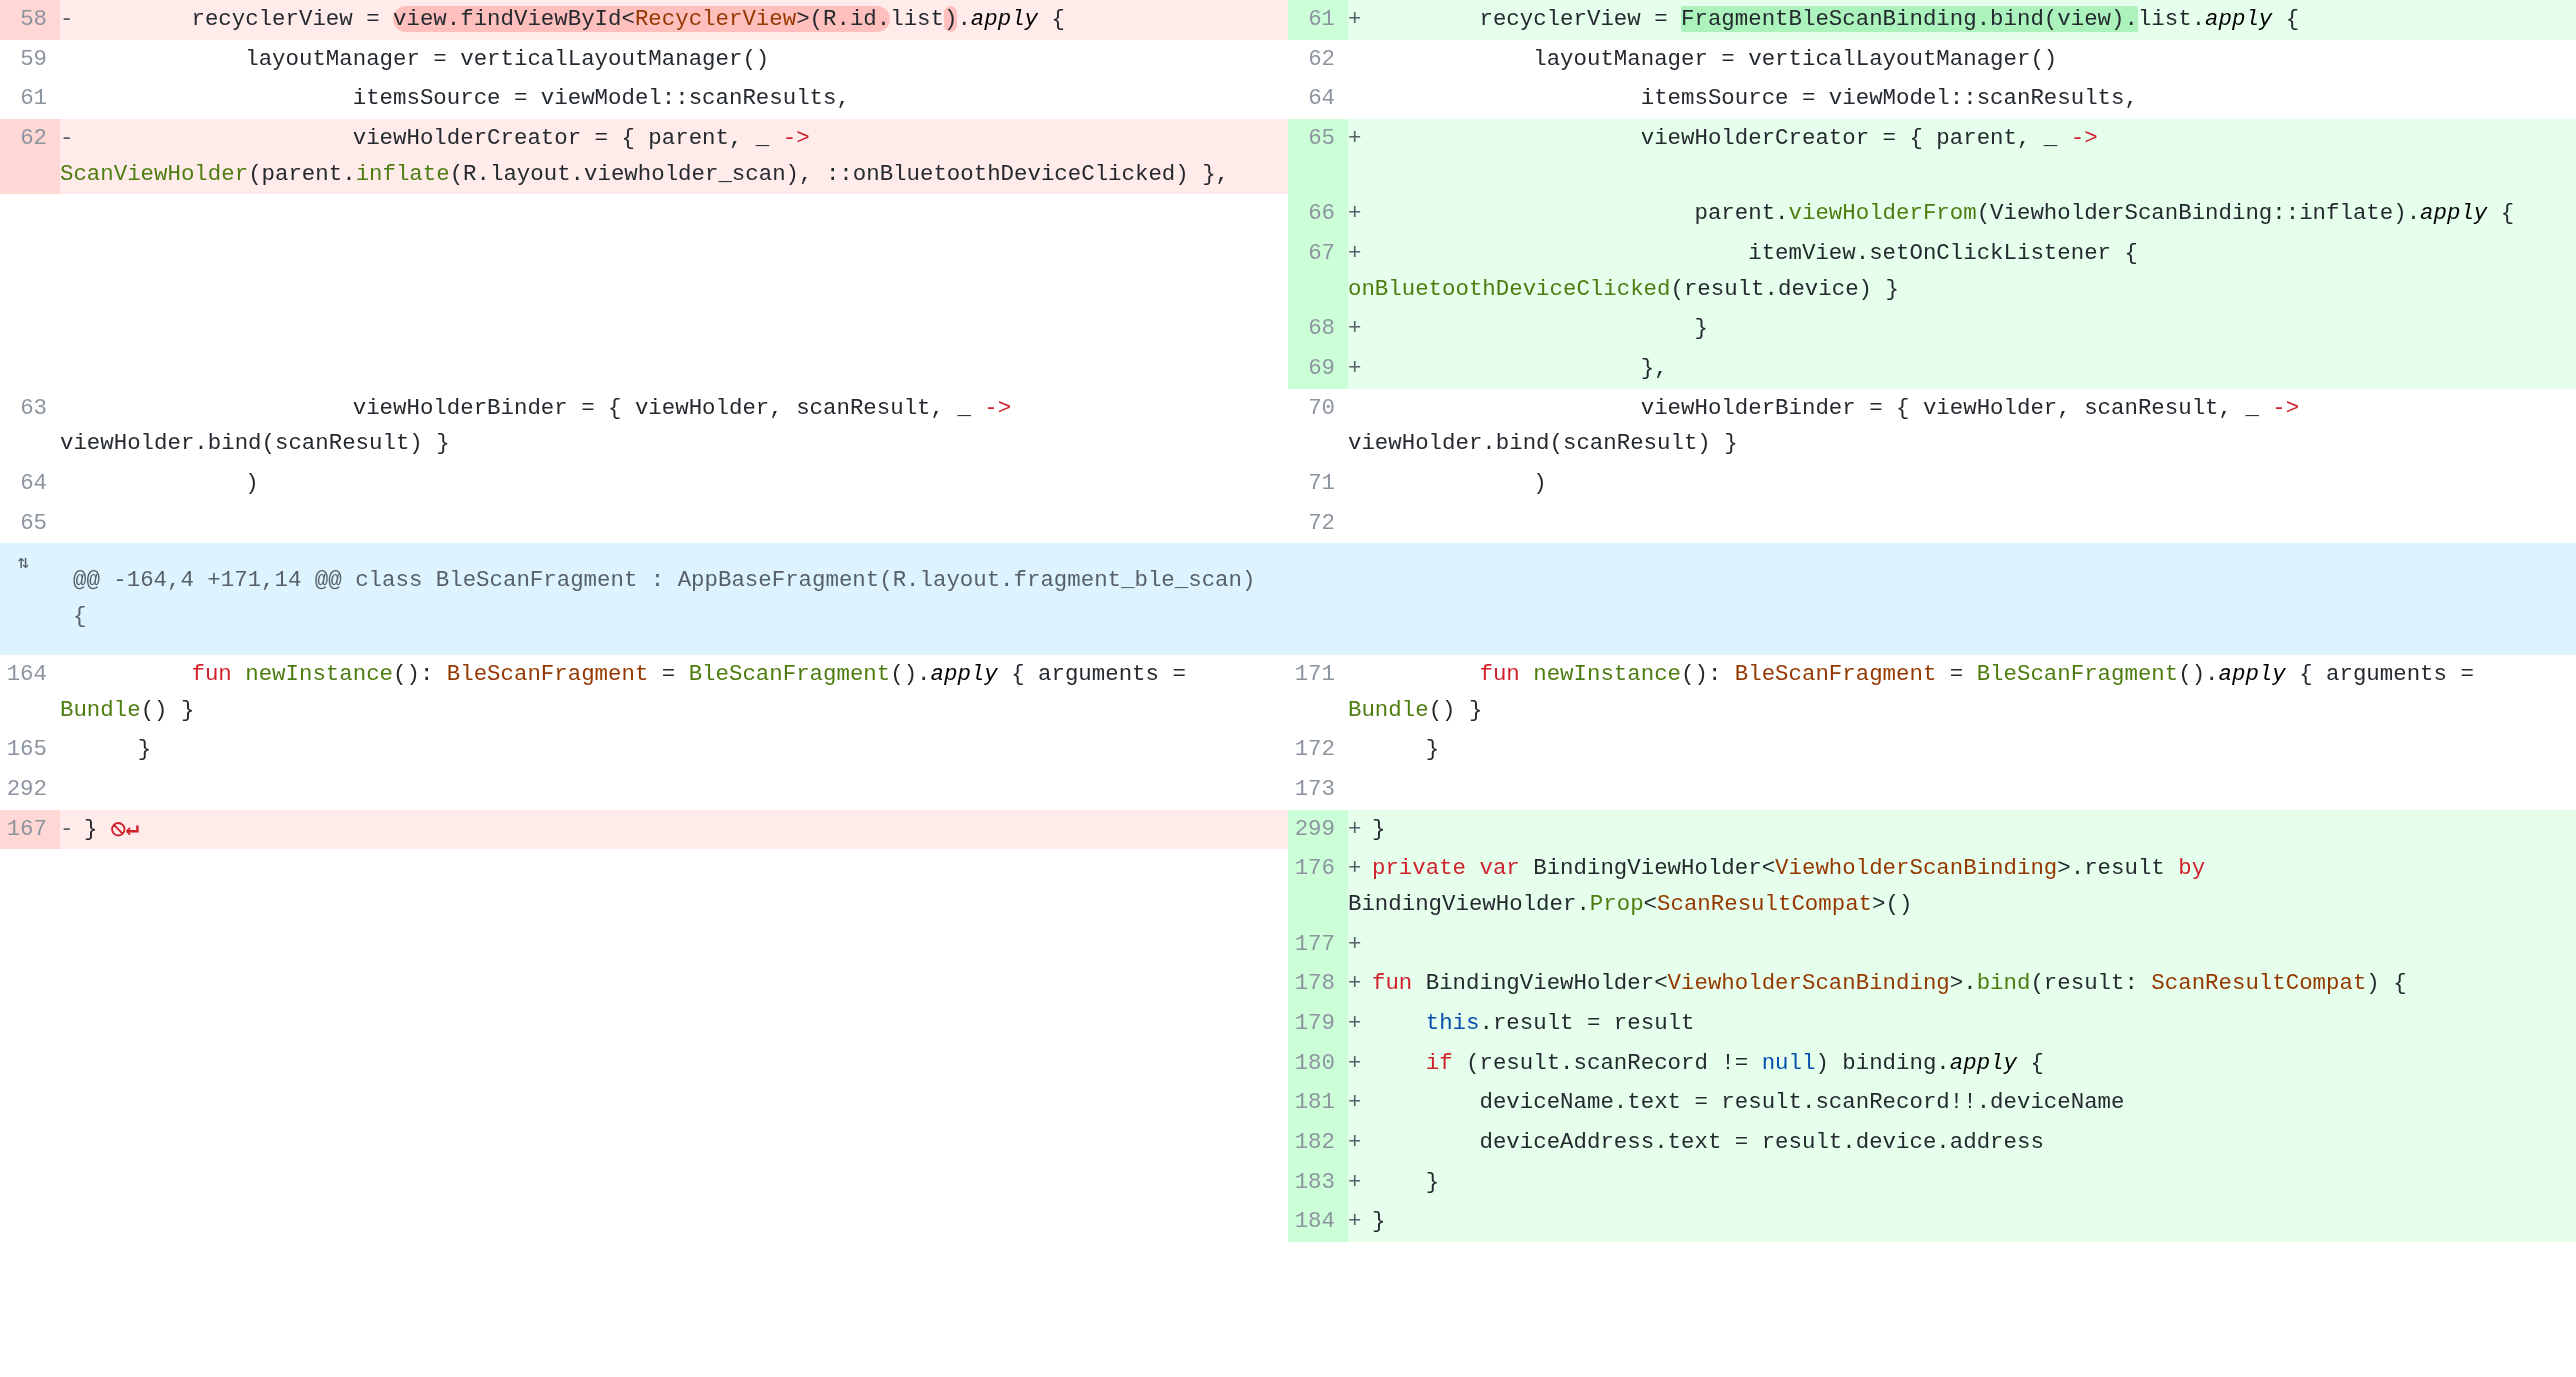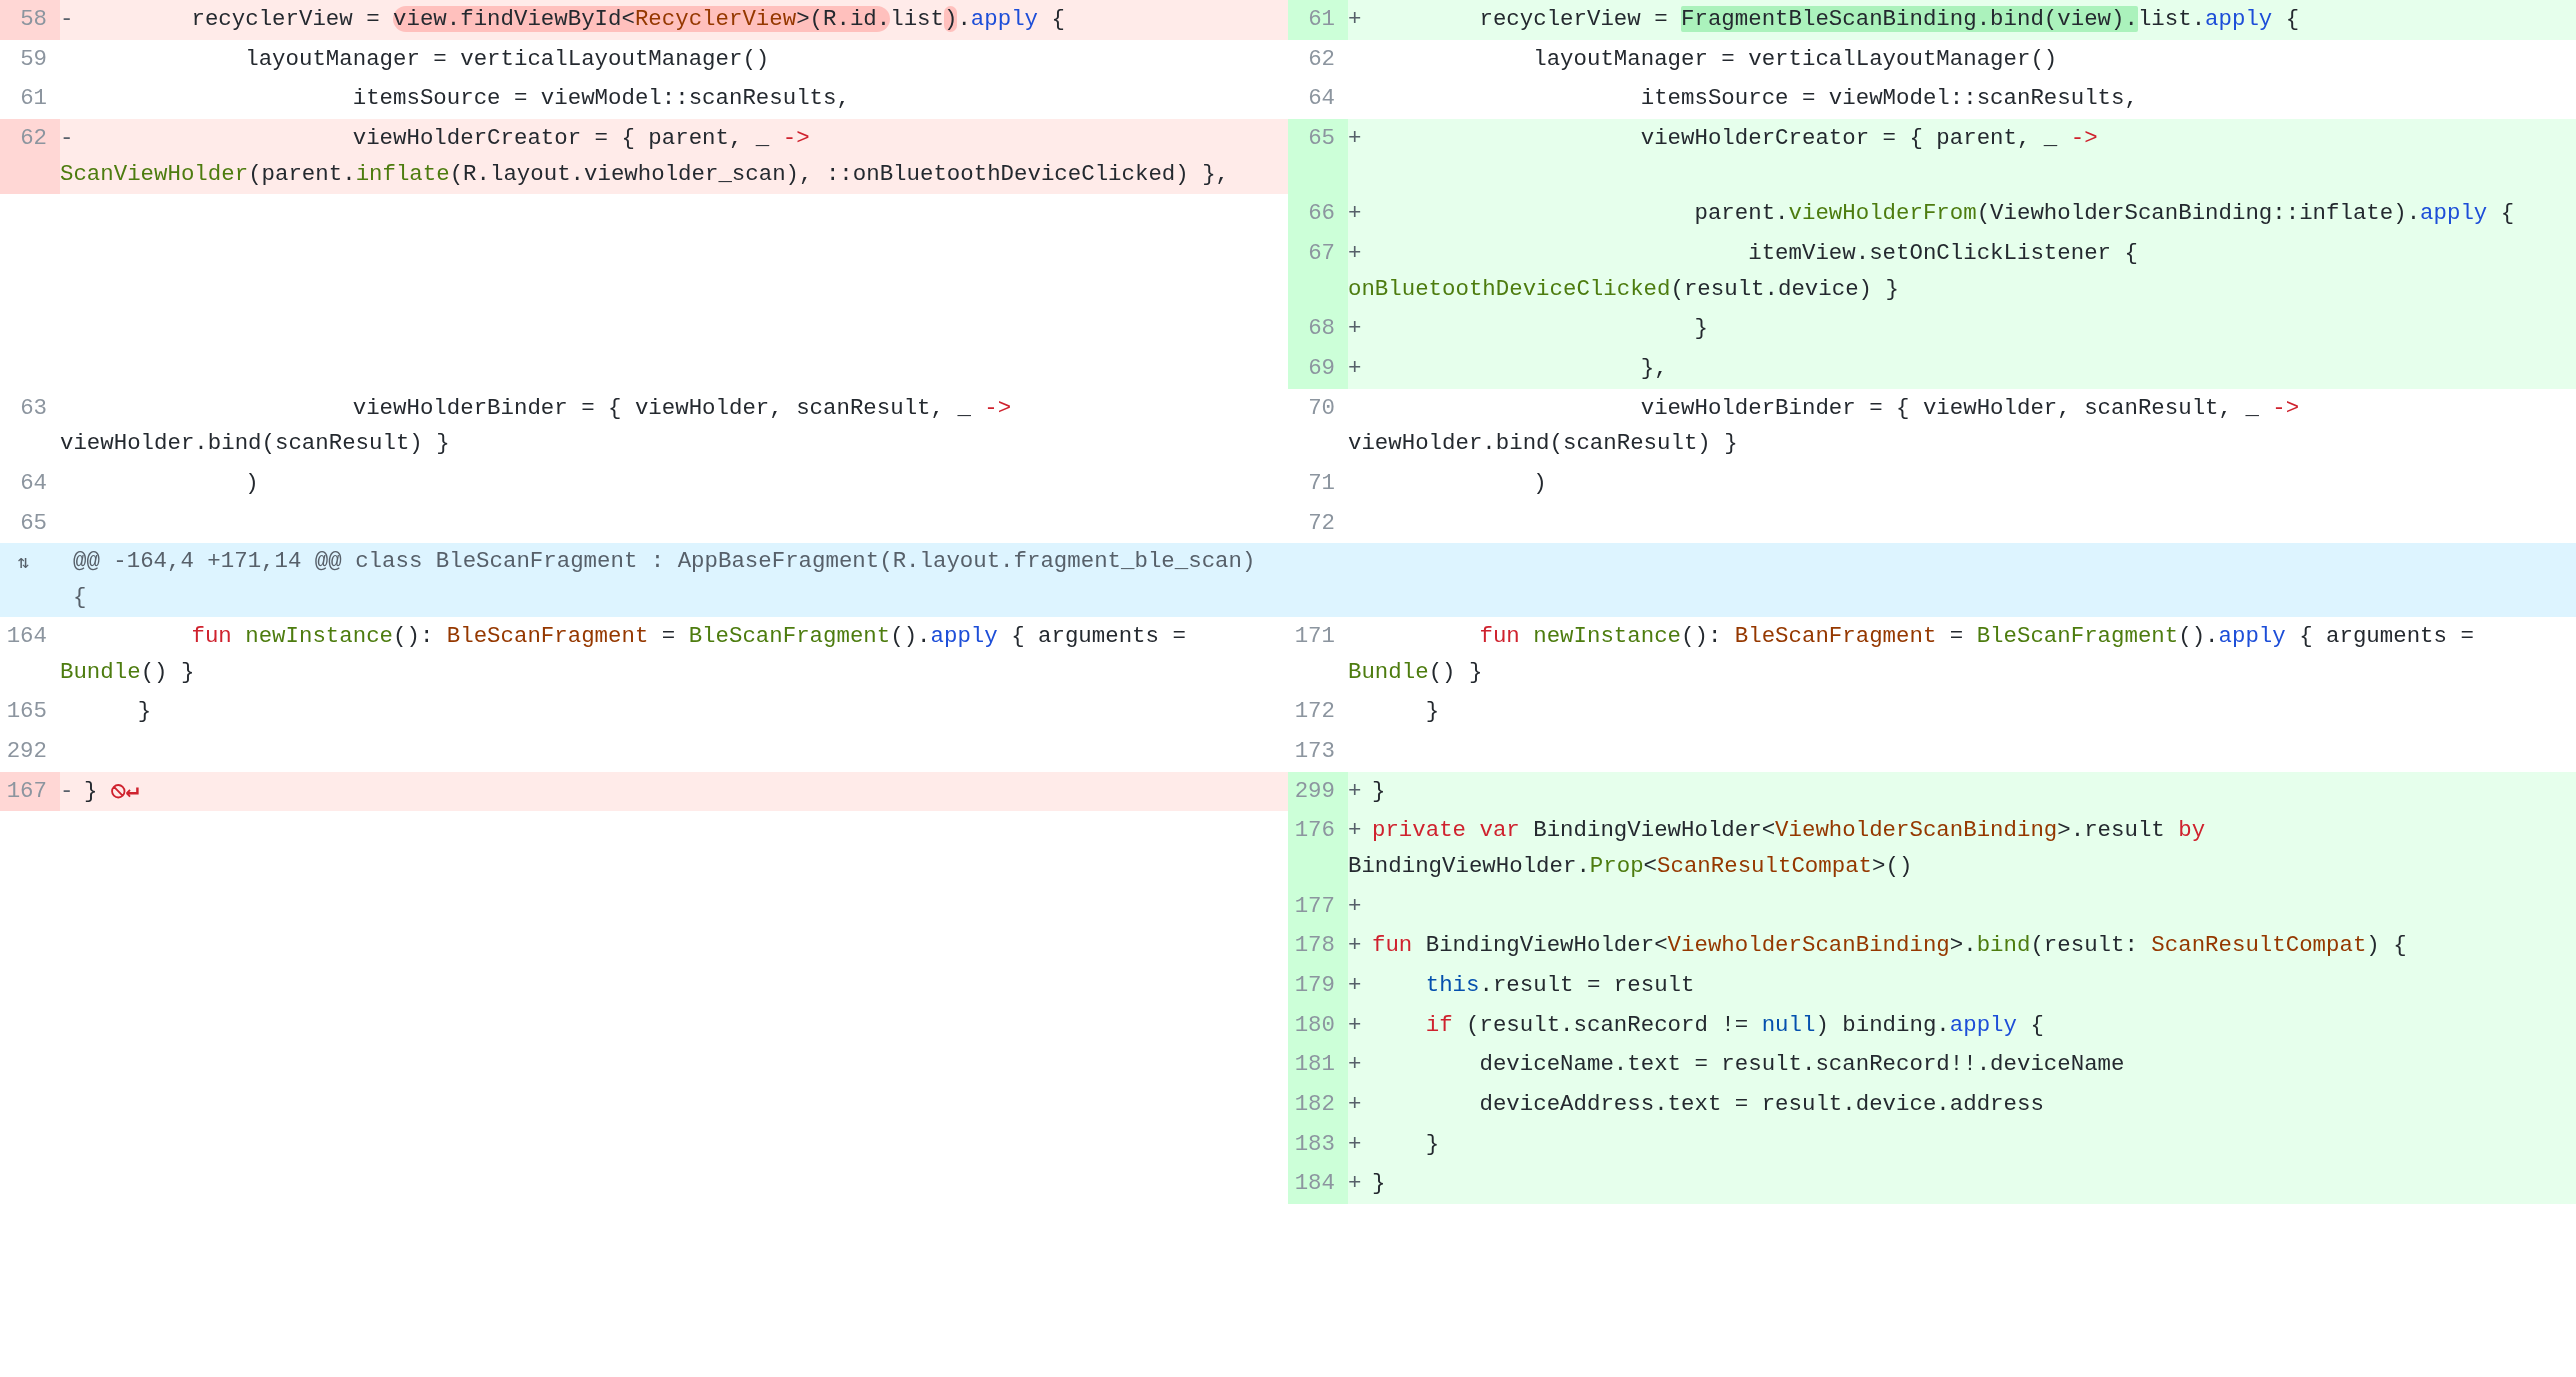--- a/index.html
+++ b/index.html
@@ -36,21 +36,21 @@
   .bg-add-lno { background: #ccffd8; }
   .bg-add-code { background: #e6ffec; }
   .bg-hunk { background: #ddf4ff; color: #57606a; }
   .bg-hunk-lno { background: #ddf4ff; }
   
   .hl-del { background: #ffc0bd; border-radius: 13px; }
   .hl-add { background: #abf2bc; border-radius: 1.9px; }
   
   .c-kw { color: #cf222e; }
   .c-fn { color: #4d7c0f; }
-  .c-id { color: #1d4ed8; }
+  .c-id { color: #000000; font-style: italic; }
   .c-type { color: #953800; }
   .c-this { color: #0550ae; }
   .c-nl { color: #cf222e; font-weight: bold; }
   .expand-icon {
     display: inline-block;
     width: 100%;
     text-align: center;
     color: #57606a;
     font-size: 18.7px;
   }
@@ -133,21 +133,21 @@
 
   <div class="row">
     <div class="cell lno">65</div>
     <div class="cell code left-code"><span class="marker"> </span><span></span></div>
     <div class="cell lno">72</div>
     <div class="cell code right-code"><span class="marker"> </span><span></span></div>
   </div>
 
   <div class="row">
       <div class="cell lno bg-hunk-lno"><span class="expand-icon">⇅</span></div>
-      <div class="cell bg-hunk" style="padding:1px 13px;">@@ -164,4 +171,14 @@ class BleScanFragment : AppBaseFragment(R.layout.fragment_ble_scan) {</div>
+      <div class="cell bg-hunk" style="padding:20px 13px;">@@ -164,4 +171,14 @@ class BleScanFragment : AppBaseFragment(R.layout.fragment_ble_scan) {</div>
       <div class="cell lno bg-hunk-lno"></div>
       <div class="cell bg-hunk"></div>
     </div>
 
   <div class="row">
     <div class="cell lno">164</div>
     <div class="cell code left-code"><span class="marker"> </span><span>        </span><span class="c-kw">fun</span><span> </span><span class="c-fn">newInstance</span><span>(): </span><span class="c-type">BleScanFragment</span><span> = </span><span class="c-fn">BleScanFragment</span><span>().</span><span class="c-id">apply</span><span> { arguments = </span><span class="c-fn">Bundle</span><span>() }</span></div>
     <div class="cell lno">171</div>
     <div class="cell code right-code"><span class="marker"> </span><span>        </span><span class="c-kw">fun</span><span> </span><span class="c-fn">newInstance</span><span>(): </span><span class="c-type">BleScanFragment</span><span> = </span><span class="c-fn">BleScanFragment</span><span>().</span><span class="c-id">apply</span><span> { arguments = </span><span class="c-fn">Bundle</span><span>() }</span></div>
   </div>

